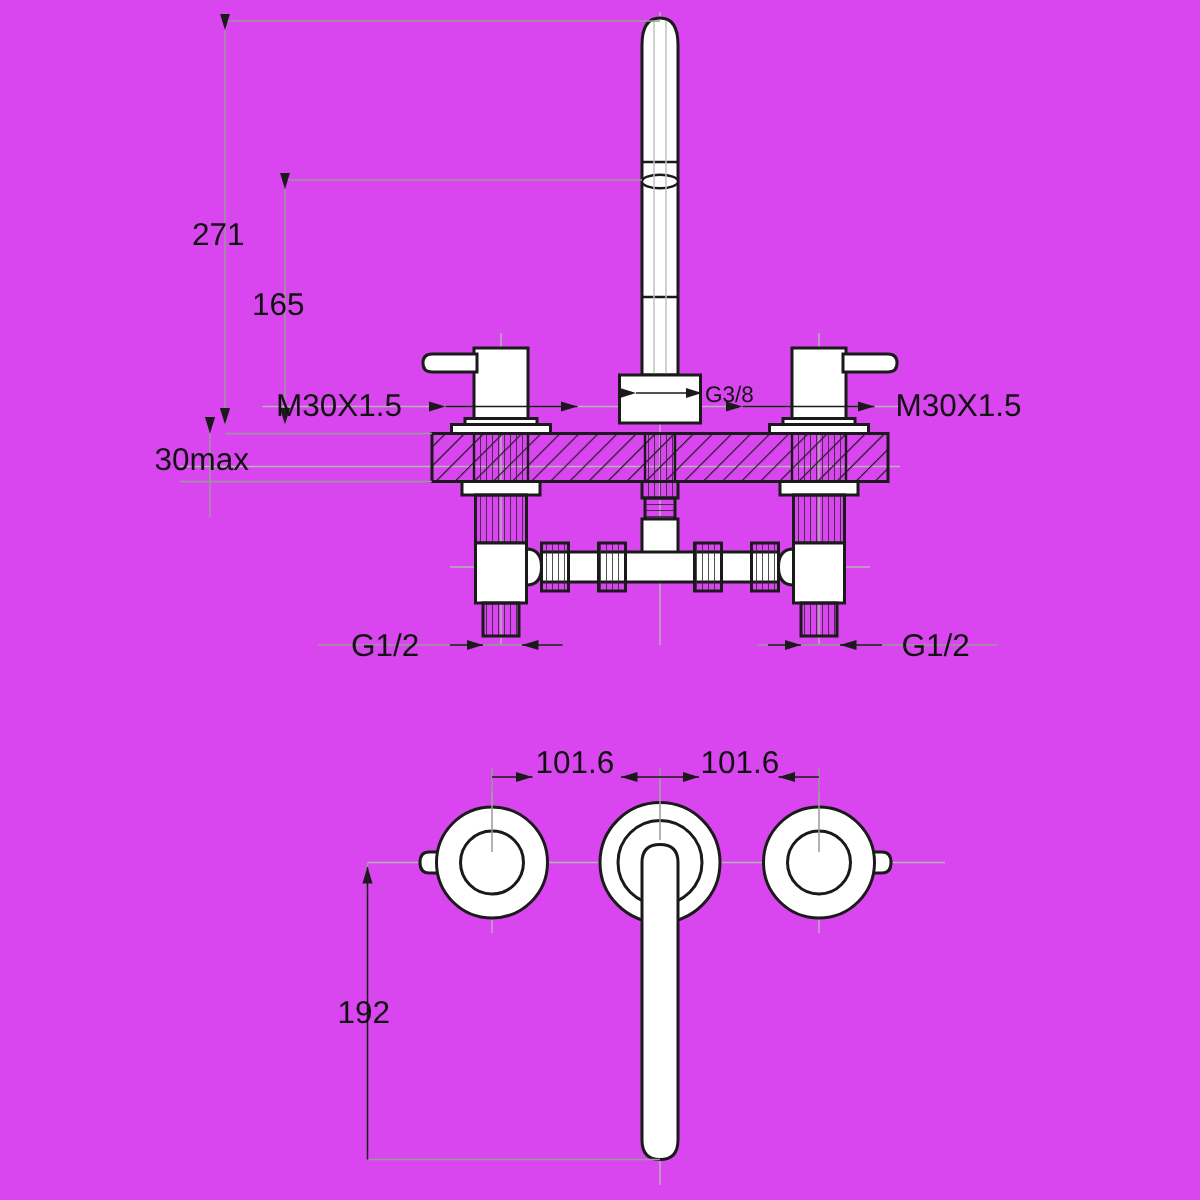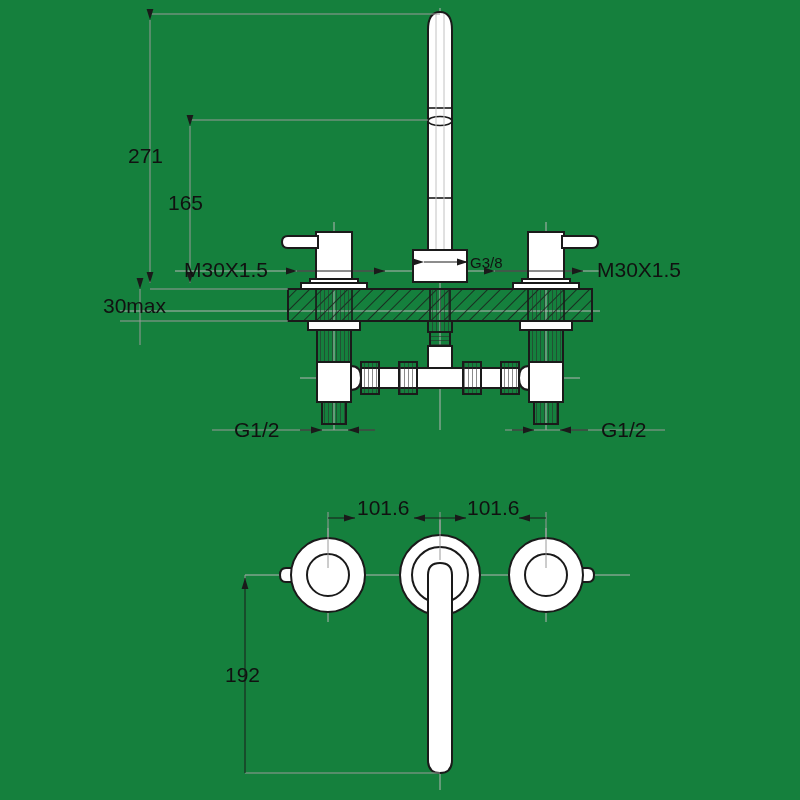--- a/index.html
+++ b/index.html
@@ -7,21 +7,21 @@
     padding: 0;
     background: #ffffff;
   }
   body {
     font-family: "Liberation Sans", sans-serif;
   }
   #drawing-root {
     position: relative;
     width: 800px;
     height: 800px;
-    background: #15803d;
+    background: #d946ef;
     overflow: hidden;
   }
   svg.sheet {
     position: absolute;
     left: 0;
     top: 0;
     width: 800px;
     height: 800px;
     display: block;
   }

